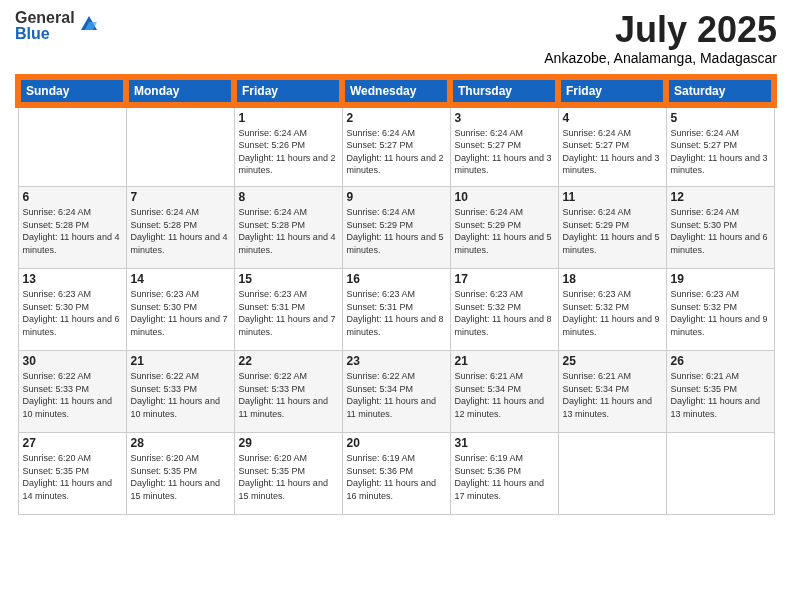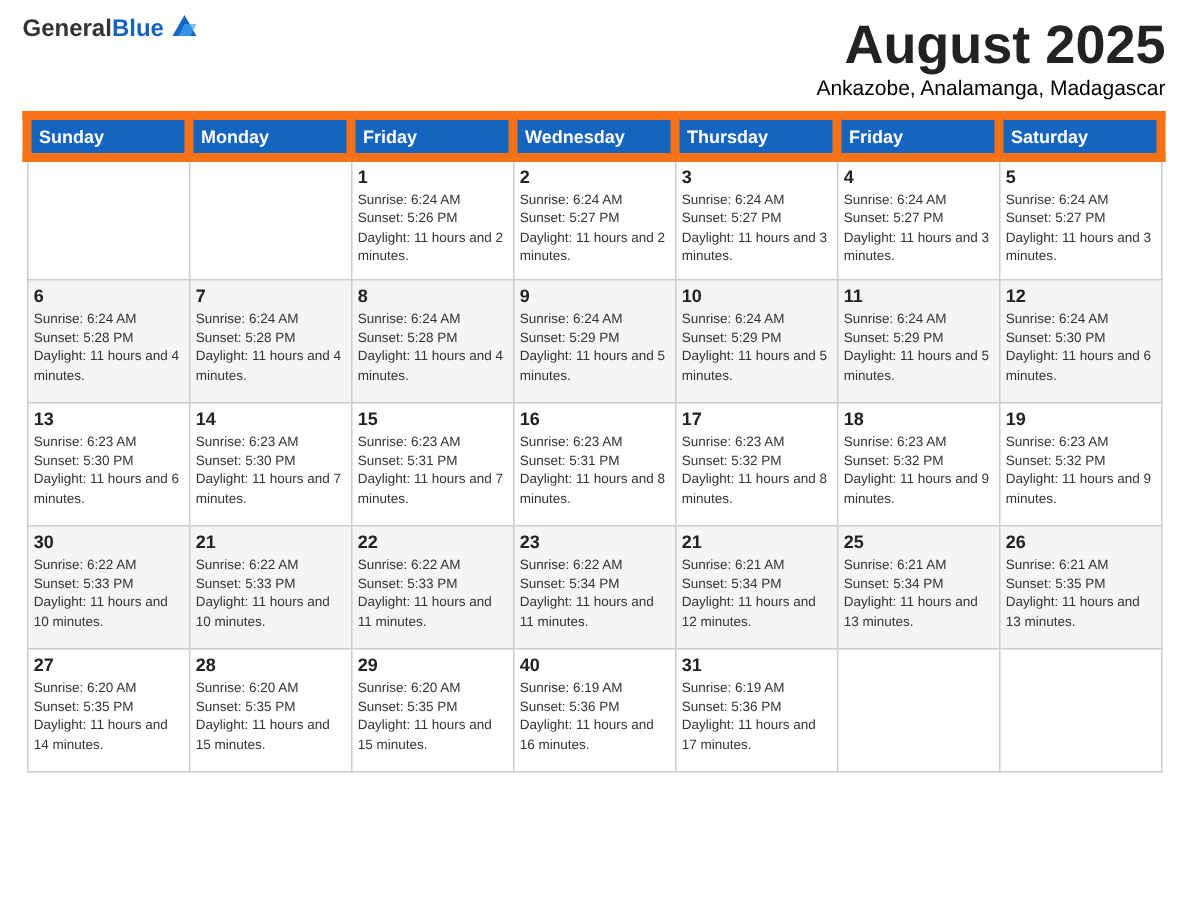--- a/index.html
+++ b/index.html
@@ -21,21 +21,21 @@
       justify-content: space-between;
       align-items: flex-start;
       margin-bottom: 8px;
     }
     .logo {
       display: flex;
       align-items: center;
     }
     .logo-text {
       display: flex;
-      flex-direction: row;
+      flex-direction: column;
       line-height: 1;
     }
     .logo-general {
       font-size: 16px;
       font-weight: bold;
       color: #333;
     }
     .logo-blue {
       font-size: 16px;
       font-weight: bold;
@@ -116,21 +116,21 @@
       <div class="logo-text">
         <span class="logo-general">General</span>
         <span class="logo-blue">Blue</span>
       </div>
       <svg class="logo-icon" viewBox="0 0 24 24">
         <polygon points="4,18 12,4 20,18" fill="#1565c0"></polygon>
         <polygon points="8,18 16,18 20,10 12,10" fill="#42a5f5" opacity="0.7"></polygon>
       </svg>
     </div>
     <div class="title-section">
-      <div class="month-year">August 2025</div>
+      <div class="month-year">July 2025</div>
       <div class="location">Ankazobe, Analamanga, Madagascar</div>
     </div>
   </div>
 
   <table class="calendar">
     <thead>
       <tr>
       <th>Sunday</th>
           <th>Monday</th>
           <th>Friday</th>
@@ -320,21 +320,21 @@
 Sunset: 5:35 PM
 Daylight: 11 hours and 15 minutes.</div>
           </td>
           <td>
             <span class="day-number">29</span>
             <div class="day-info" style="white-space: pre-line;">Sunrise: 6:20 AM
 Sunset: 5:35 PM
 Daylight: 11 hours and 15 minutes.</div>
           </td>
           <td>
-            <span class="day-number">40</span>
+            <span class="day-number">20</span>
             <div class="day-info" style="white-space: pre-line;">Sunrise: 6:19 AM
 Sunset: 5:36 PM
 Daylight: 11 hours and 16 minutes.</div>
           </td>
           <td>
             <span class="day-number">31</span>
             <div class="day-info" style="white-space: pre-line;">Sunrise: 6:19 AM
 Sunset: 5:36 PM
 Daylight: 11 hours and 17 minutes.</div>
           </td>

